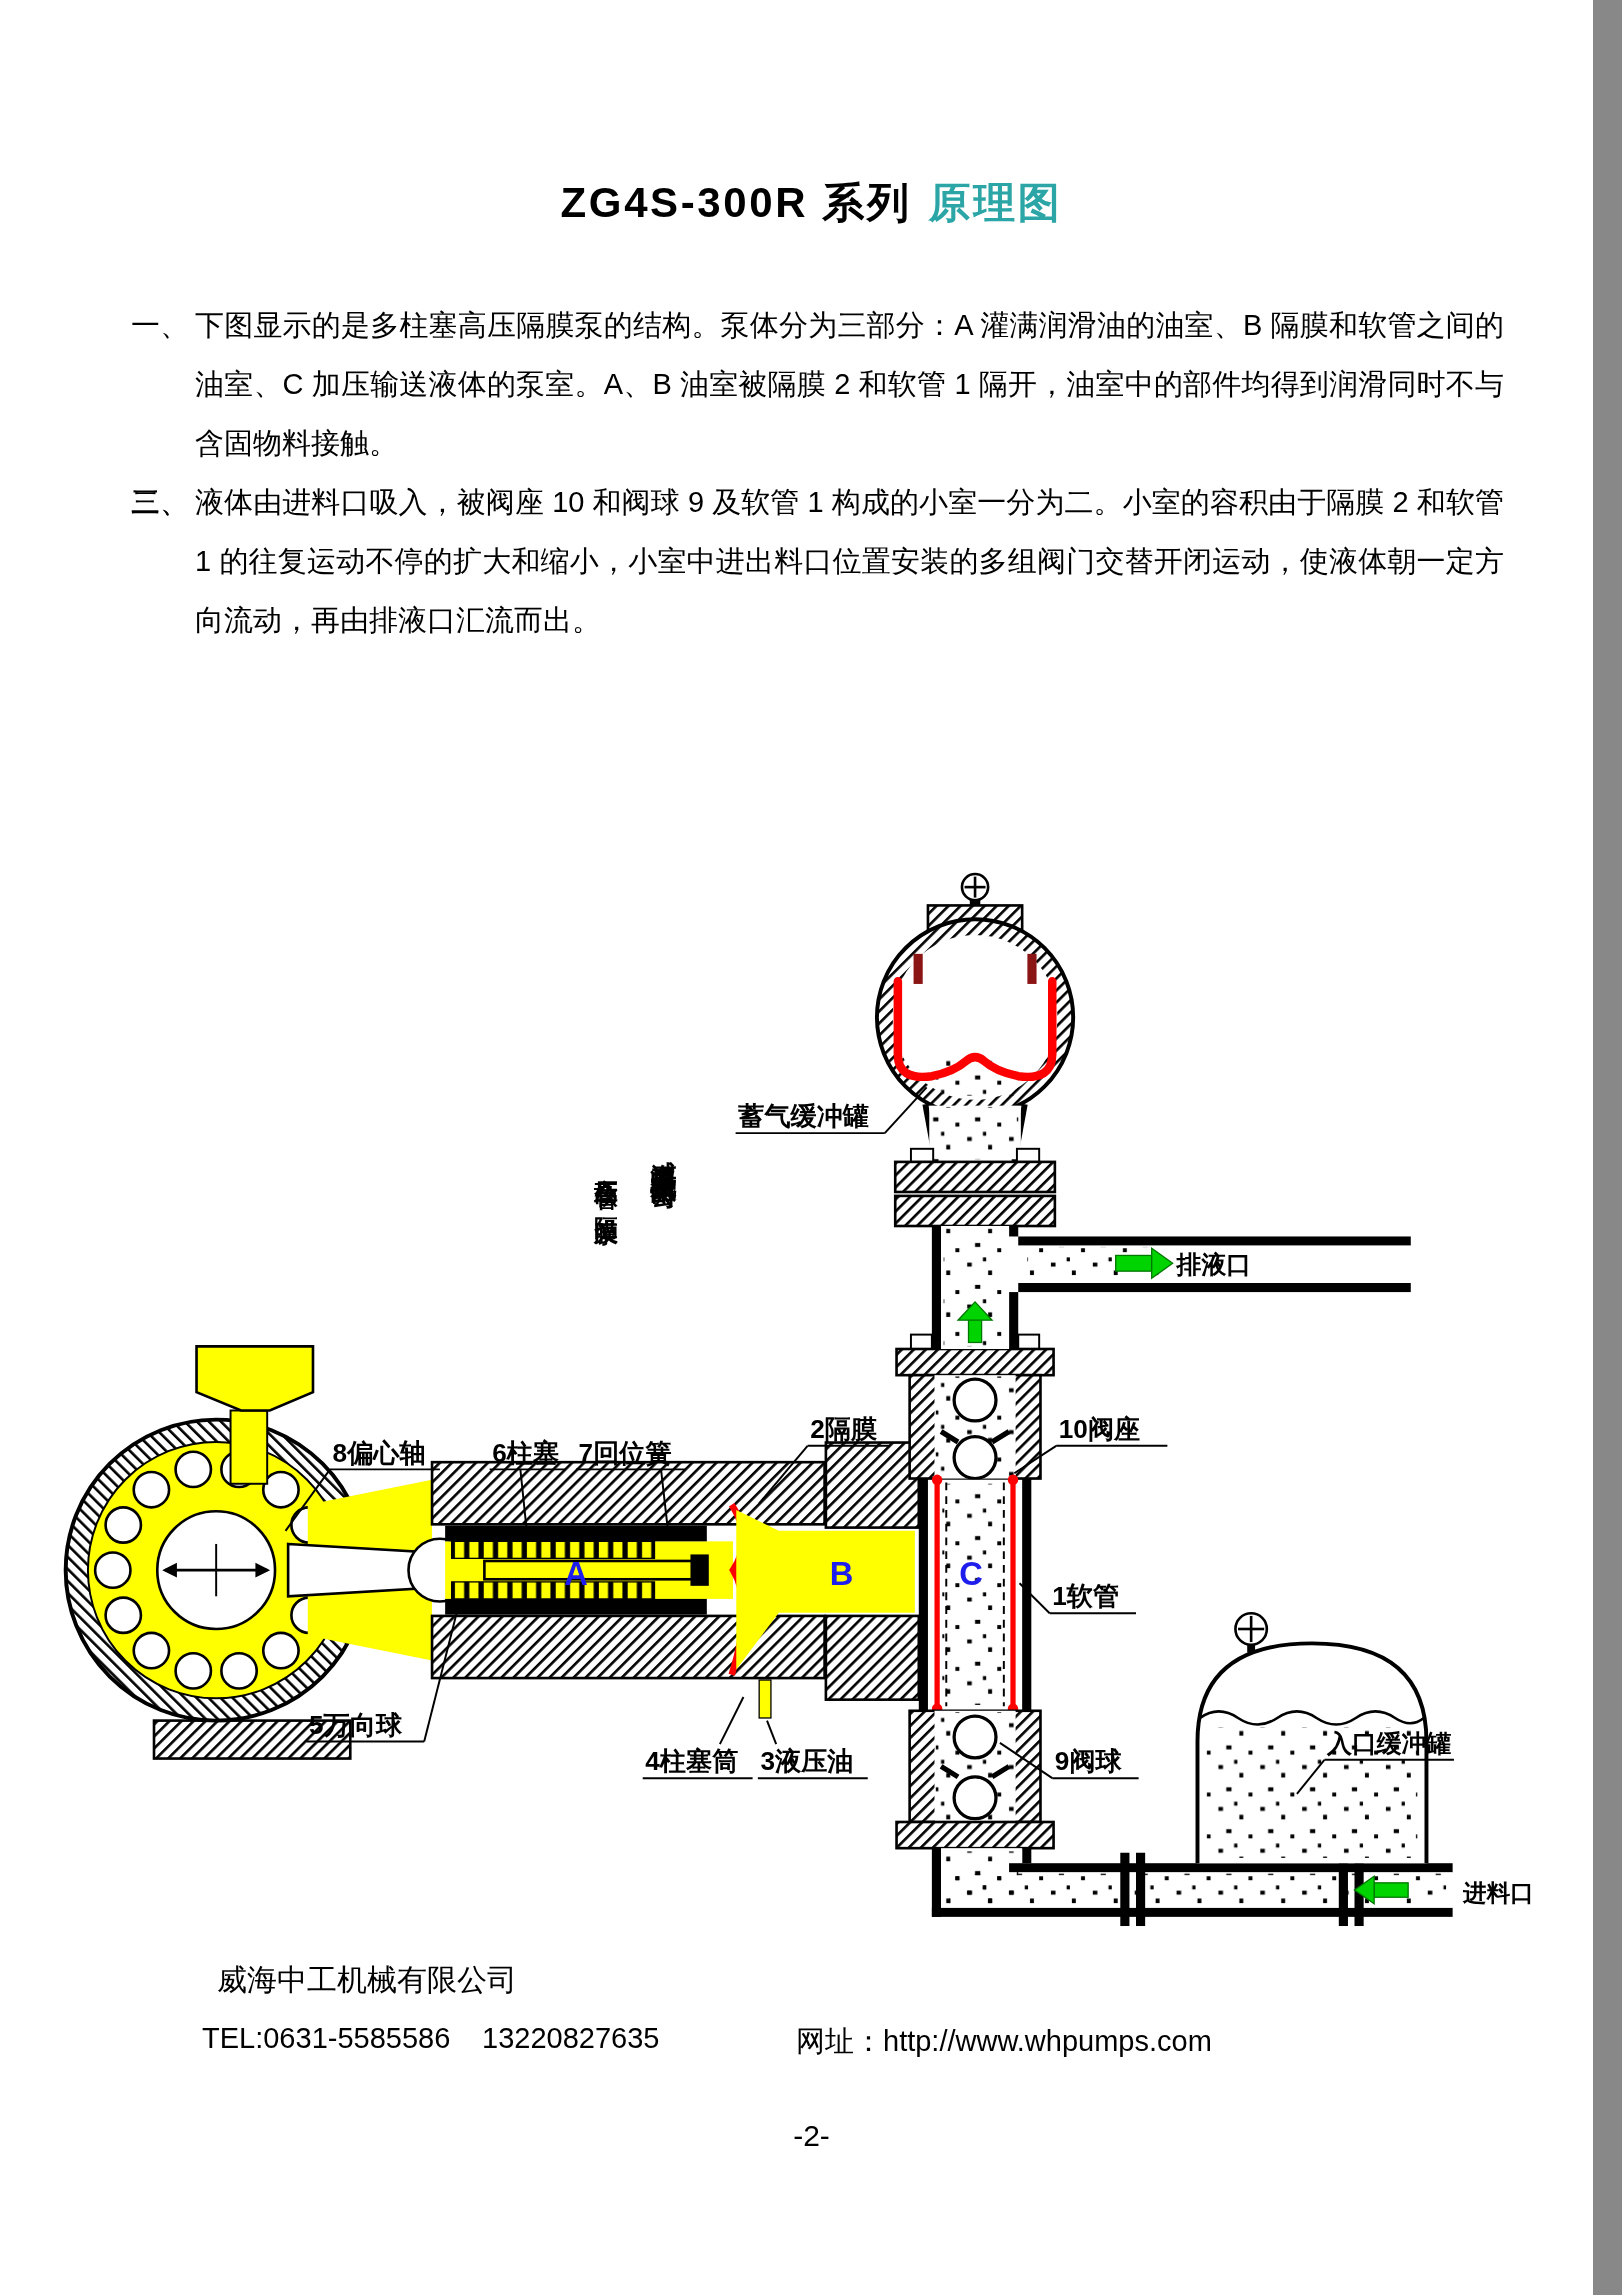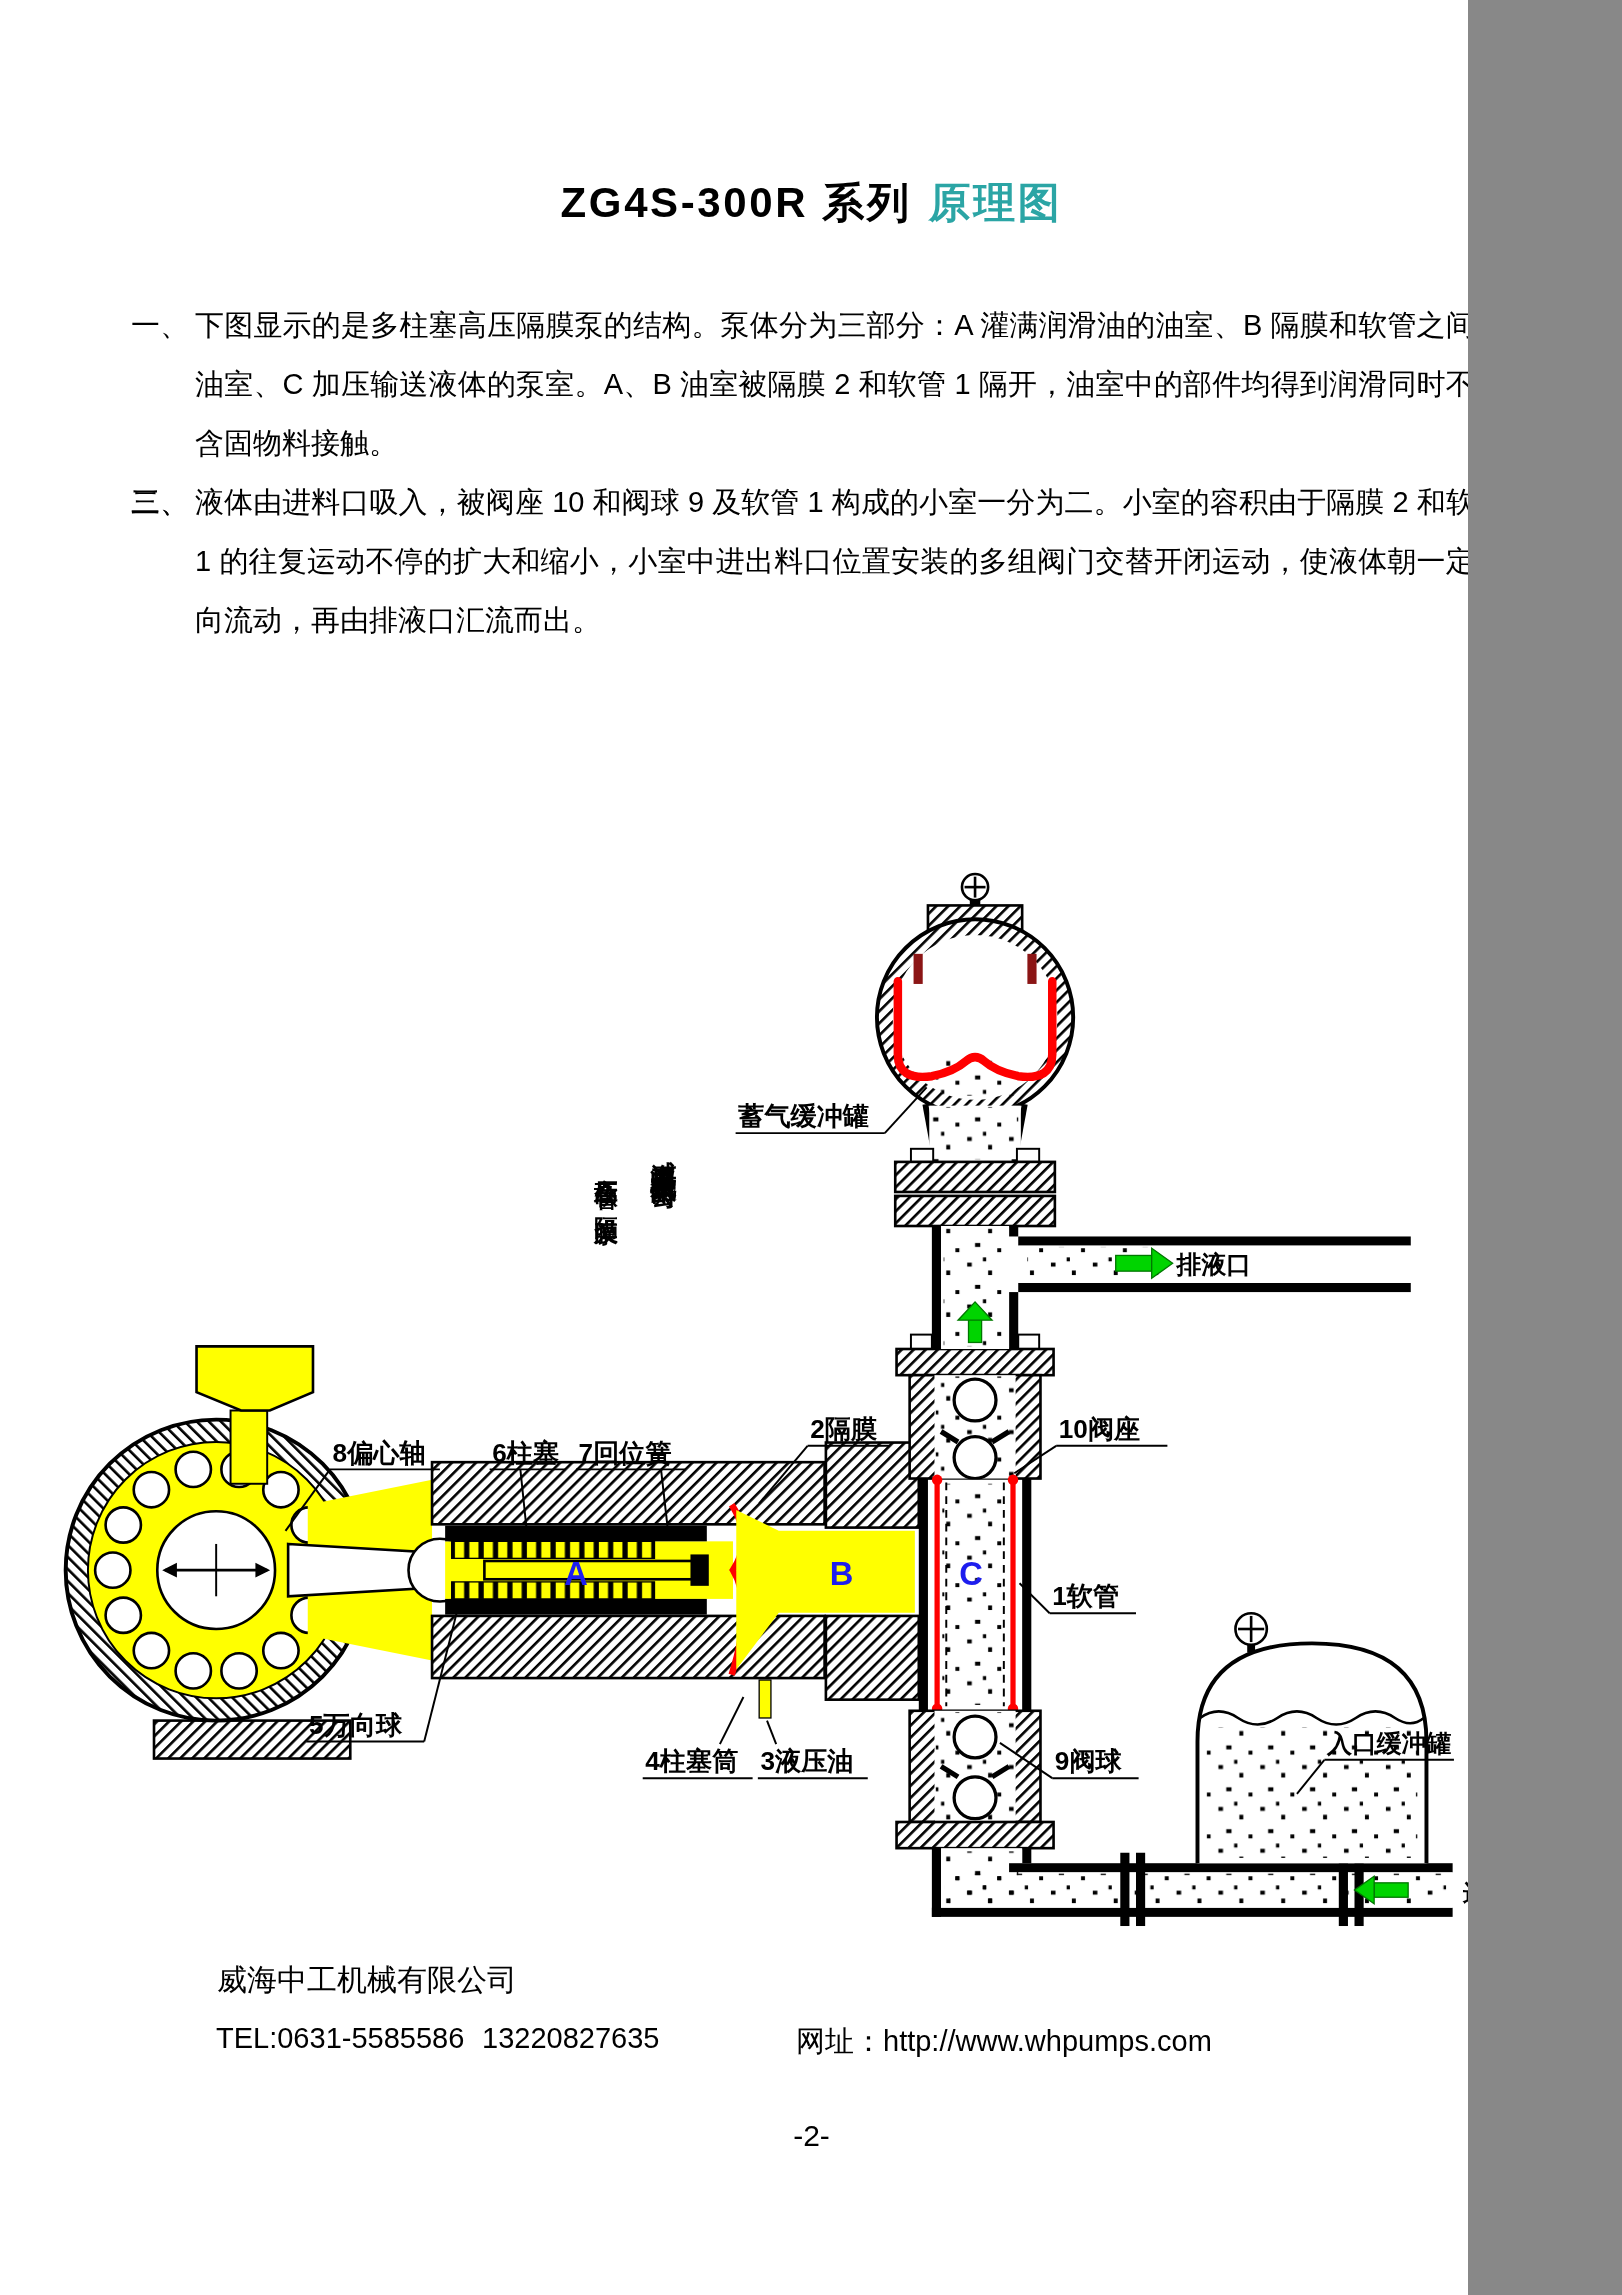--- a/index.html
+++ b/index.html
@@ -1,17 +1,17 @@
 <!DOCTYPE html>
 <html style="font-size:10.5px"><head>
 <meta charset="utf-8">
 <style>
   html,body{margin:0;padding:0;background:#888;}
   .page{
-    position:relative;width:1468px;height:2295px;background:#ffffff;
+    position:relative;width:1593px;height:2295px;background:#ffffff;
     font-family:"Liberation Sans","DejaVu Sans",sans-serif;color:#000;overflow:hidden;
   }
   .title{
     position:absolute;top:175px;left:0;width:1623px;text-align:center;
     font-size:42px;font-weight:bold;letter-spacing:2.6px;margin:0;
   }
   .title .hl{color:#2ba5a5;margin-left:17px;}
   .paras{
     position:absolute;top:296px;left:131px;width:1373px;
     font-size:29px;line-height:59px;text-align:justify;
@@ -20,21 +20,21 @@
   .para .mk{position:absolute;left:0;top:0;}
   .vtext{
     position:absolute;writing-mode:vertical-rl;text-orientation:upright;
     font-weight:bold;letter-spacing:2.6px;color:#000;
   }
   .v-company{left:647px;top:1140px;font-size:26px;}
   .v-product{left:590px;top:1160px;font-size:23.6px;}
   .diagram-svg{position:absolute;left:0;top:0;}
   .footer-company{position:absolute;left:217px;top:1960px;font-size:30px;}
   .footer-line{position:absolute;left:0;top:2022px;width:1623px;font-size:29px;}
-  .footer-line .tel{position:absolute;left:216px;text-align:right;}
+  .footer-line .tel{position:absolute;left:202px;text-align:right;}
   .footer-line .mobile{position:absolute;left:482px;}
   .footer-line .site{position:absolute;left:796px;}
   .pagenum{position:absolute;top:2119px;left:0;width:1623px;text-align:center;font-size:30px;}
   svg text{font-family:"Liberation Sans","DejaVu Sans",sans-serif;}
 </style>
 </head>
 <body>
 
 <div class="page">
 

